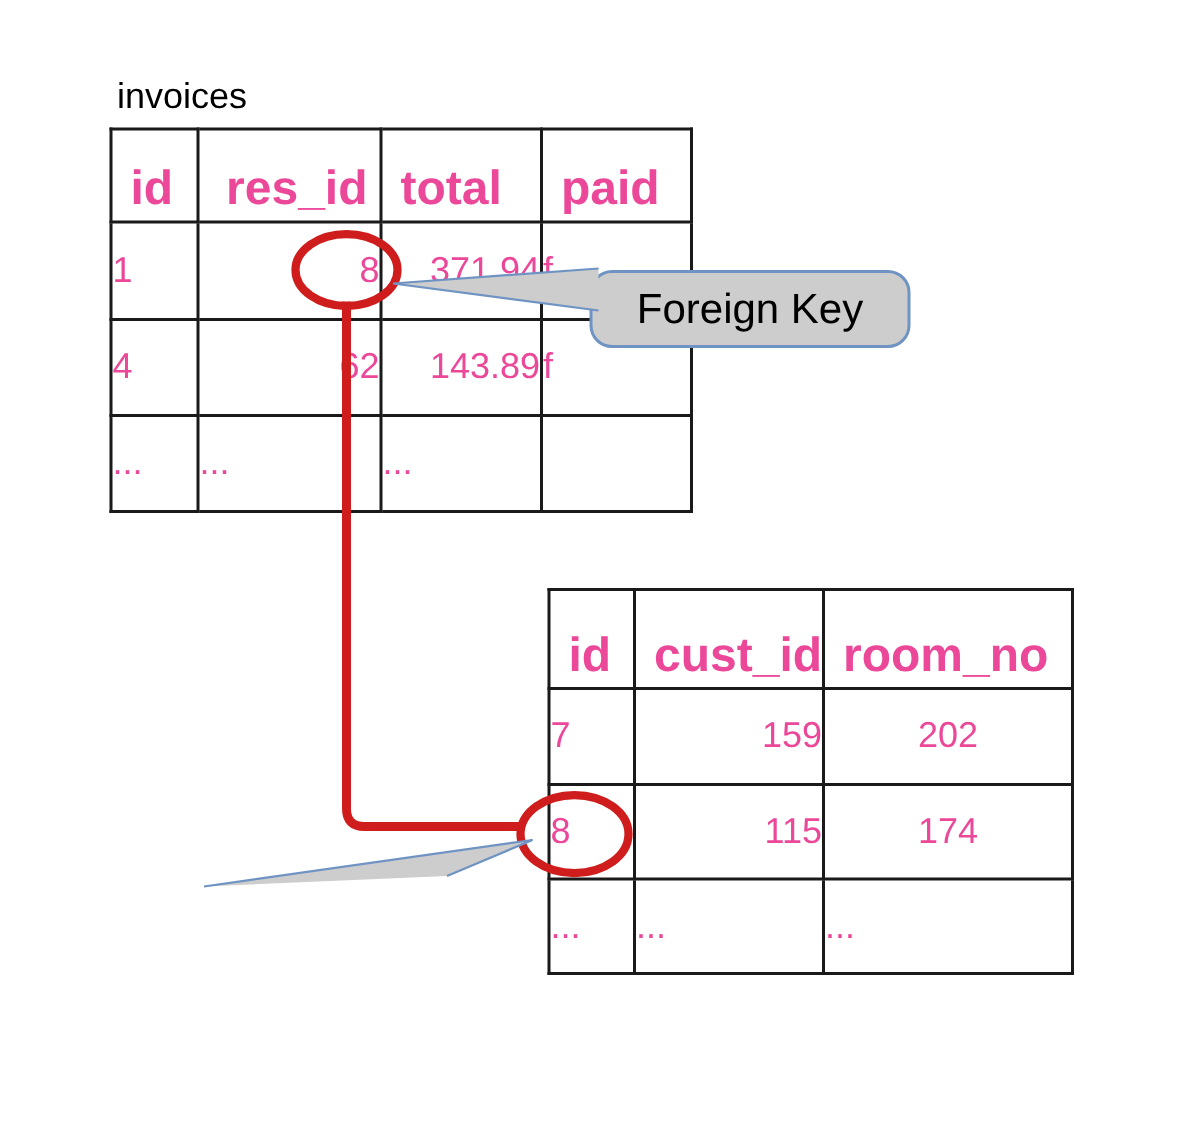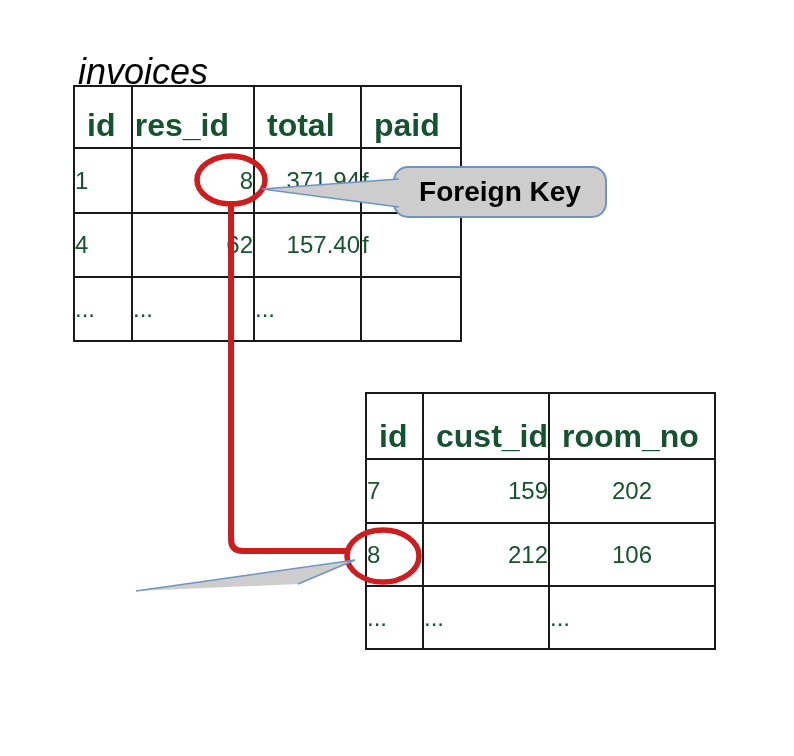--- a/index.html
+++ b/index.html
@@ -1,31 +1,31 @@
 <!DOCTYPE html>
 <html style="--connector_red: #cf1d1d; --callout_fill: #cdcdcd; --callout_border: #6f93c2; --table_border: #1a1a1a;"><head>
 <meta charset="utf-8">
 <style>
   html,body{margin:0;padding:0;background:#fff;}
   .stage{
     position:relative;width:794px;height:756px;background:#ffffff;
     font-family:"Liberation Sans",sans-serif;color:#000;overflow:hidden;
   }
-  .tbl-title{position:absolute;font-size:36px;line-height:1.1;color:#000;white-space:nowrap;font-style:italic;}
+  .tbl-title{position:absolute;font-size:24px;line-height:1.1;color:#000;white-space:nowrap;}
   table.dbtable{position:absolute;border-collapse:collapse;table-layout:fixed;background:transparent;}
   table.dbtable td, table.dbtable th{
     border:2px solid var(--table_border,#1a1a1a);
-    font-size:24px;font-weight:normal;color:#14532d;
+    font-size:24px;font-weight:normal;color:#ec4899;
     vertical-align:middle;padding:0;overflow:hidden;white-space:nowrap;
   }
   table.dbtable th{
     font-size:32px;font-weight:bold;vertical-align:bottom;
     text-align:left;padding:0 0 3px 12px;
   }
-  table.dbtable th.hr{text-align:right;padding-left:0;padding-right:24px;}
+  table.dbtable th.hr{text-align:right;padding-left:0;padding-right:8px;}
   td.cl{text-align:left;padding-left:8px;}
   td.cr{text-align:right;}
   td.cc{text-align:center;}
   td.pr13{padding-right:13px;}
   td.pr24{padding-right:24px;}
   .r62{height:62px}.r64{height:64px}.r65{height:65px}.r66{height:66px}.r63{height:63px}
   .callout{
     position:absolute;z-index:5;
     background:var(--callout_fill,#cdcdcd);
     border:2px solid var(--callout_border,#6f93c2);
@@ -60,21 +60,21 @@
     </tr>
     <tr class="r65">
       <td class="cl">1</td>
       <td class="cr pr13">8</td>
       <td class="cr pr24">371.94</td>
       <td class="cl">f</td>
     </tr>
     <tr class="r64">
       <td class="cl">4</td>
       <td class="cr pr13">62</td>
-      <td class="cr pr24">157.40</td>
+      <td class="cr pr24">143.89</td>
       <td class="cl">f</td>
     </tr>
     <tr class="r64">
       <td class="cl">...</td>
       <td class="cl">...</td>
       <td class="cl">...</td>
       <td class="cl"></td>
     </tr>
   </tbody>
     </table>
@@ -92,32 +92,32 @@
       <th>cust_id</th>
       <th>room_no</th>
     </tr>
     <tr class="r64">
       <td class="cl">7</td>
       <td class="cr pr13">159</td>
       <td class="cc">202</td>
     </tr>
     <tr class="r63">
       <td class="cl">8</td>
-      <td class="cr pr13">212</td>
-      <td class="cc">106</td>
+      <td class="cr pr13">115</td>
+      <td class="cc">174</td>
     </tr>
     <tr class="r63">
       <td class="cl">...</td>
       <td class="cl">...</td>
       <td class="cl">...</td>
     </tr>
   </tbody>
     </table>
 
-  <div class="callout" style="left:393px;top:166px;width:210px;height:48px;font-weight:bold;">
+  <div class="callout" style="left:393px;top:180px;width:210px;height:48px;">
     <span>Foreign Key</span>
   </div>
 
 
   <svg class="overlay" width="794" height="756" viewBox="0 0 794 756">
     <path class="red-stroke" stroke-width="6" stroke-linecap="butt" d="M231,201 L231,539 Q231,551 243,551 L348,551"></path>
     <ellipse class="red-stroke" stroke-width="5.5" cx="231" cy="180" rx="34" ry="24"></ellipse>
     <ellipse class="red-stroke" stroke-width="5.5" cx="383" cy="556" rx="36" ry="26"></ellipse>
     <path class="tail" d="M399,179 L262,189 L399,207"></path>
     <path class="tail" d="M298,584 L355,560 L136,591"></path>

